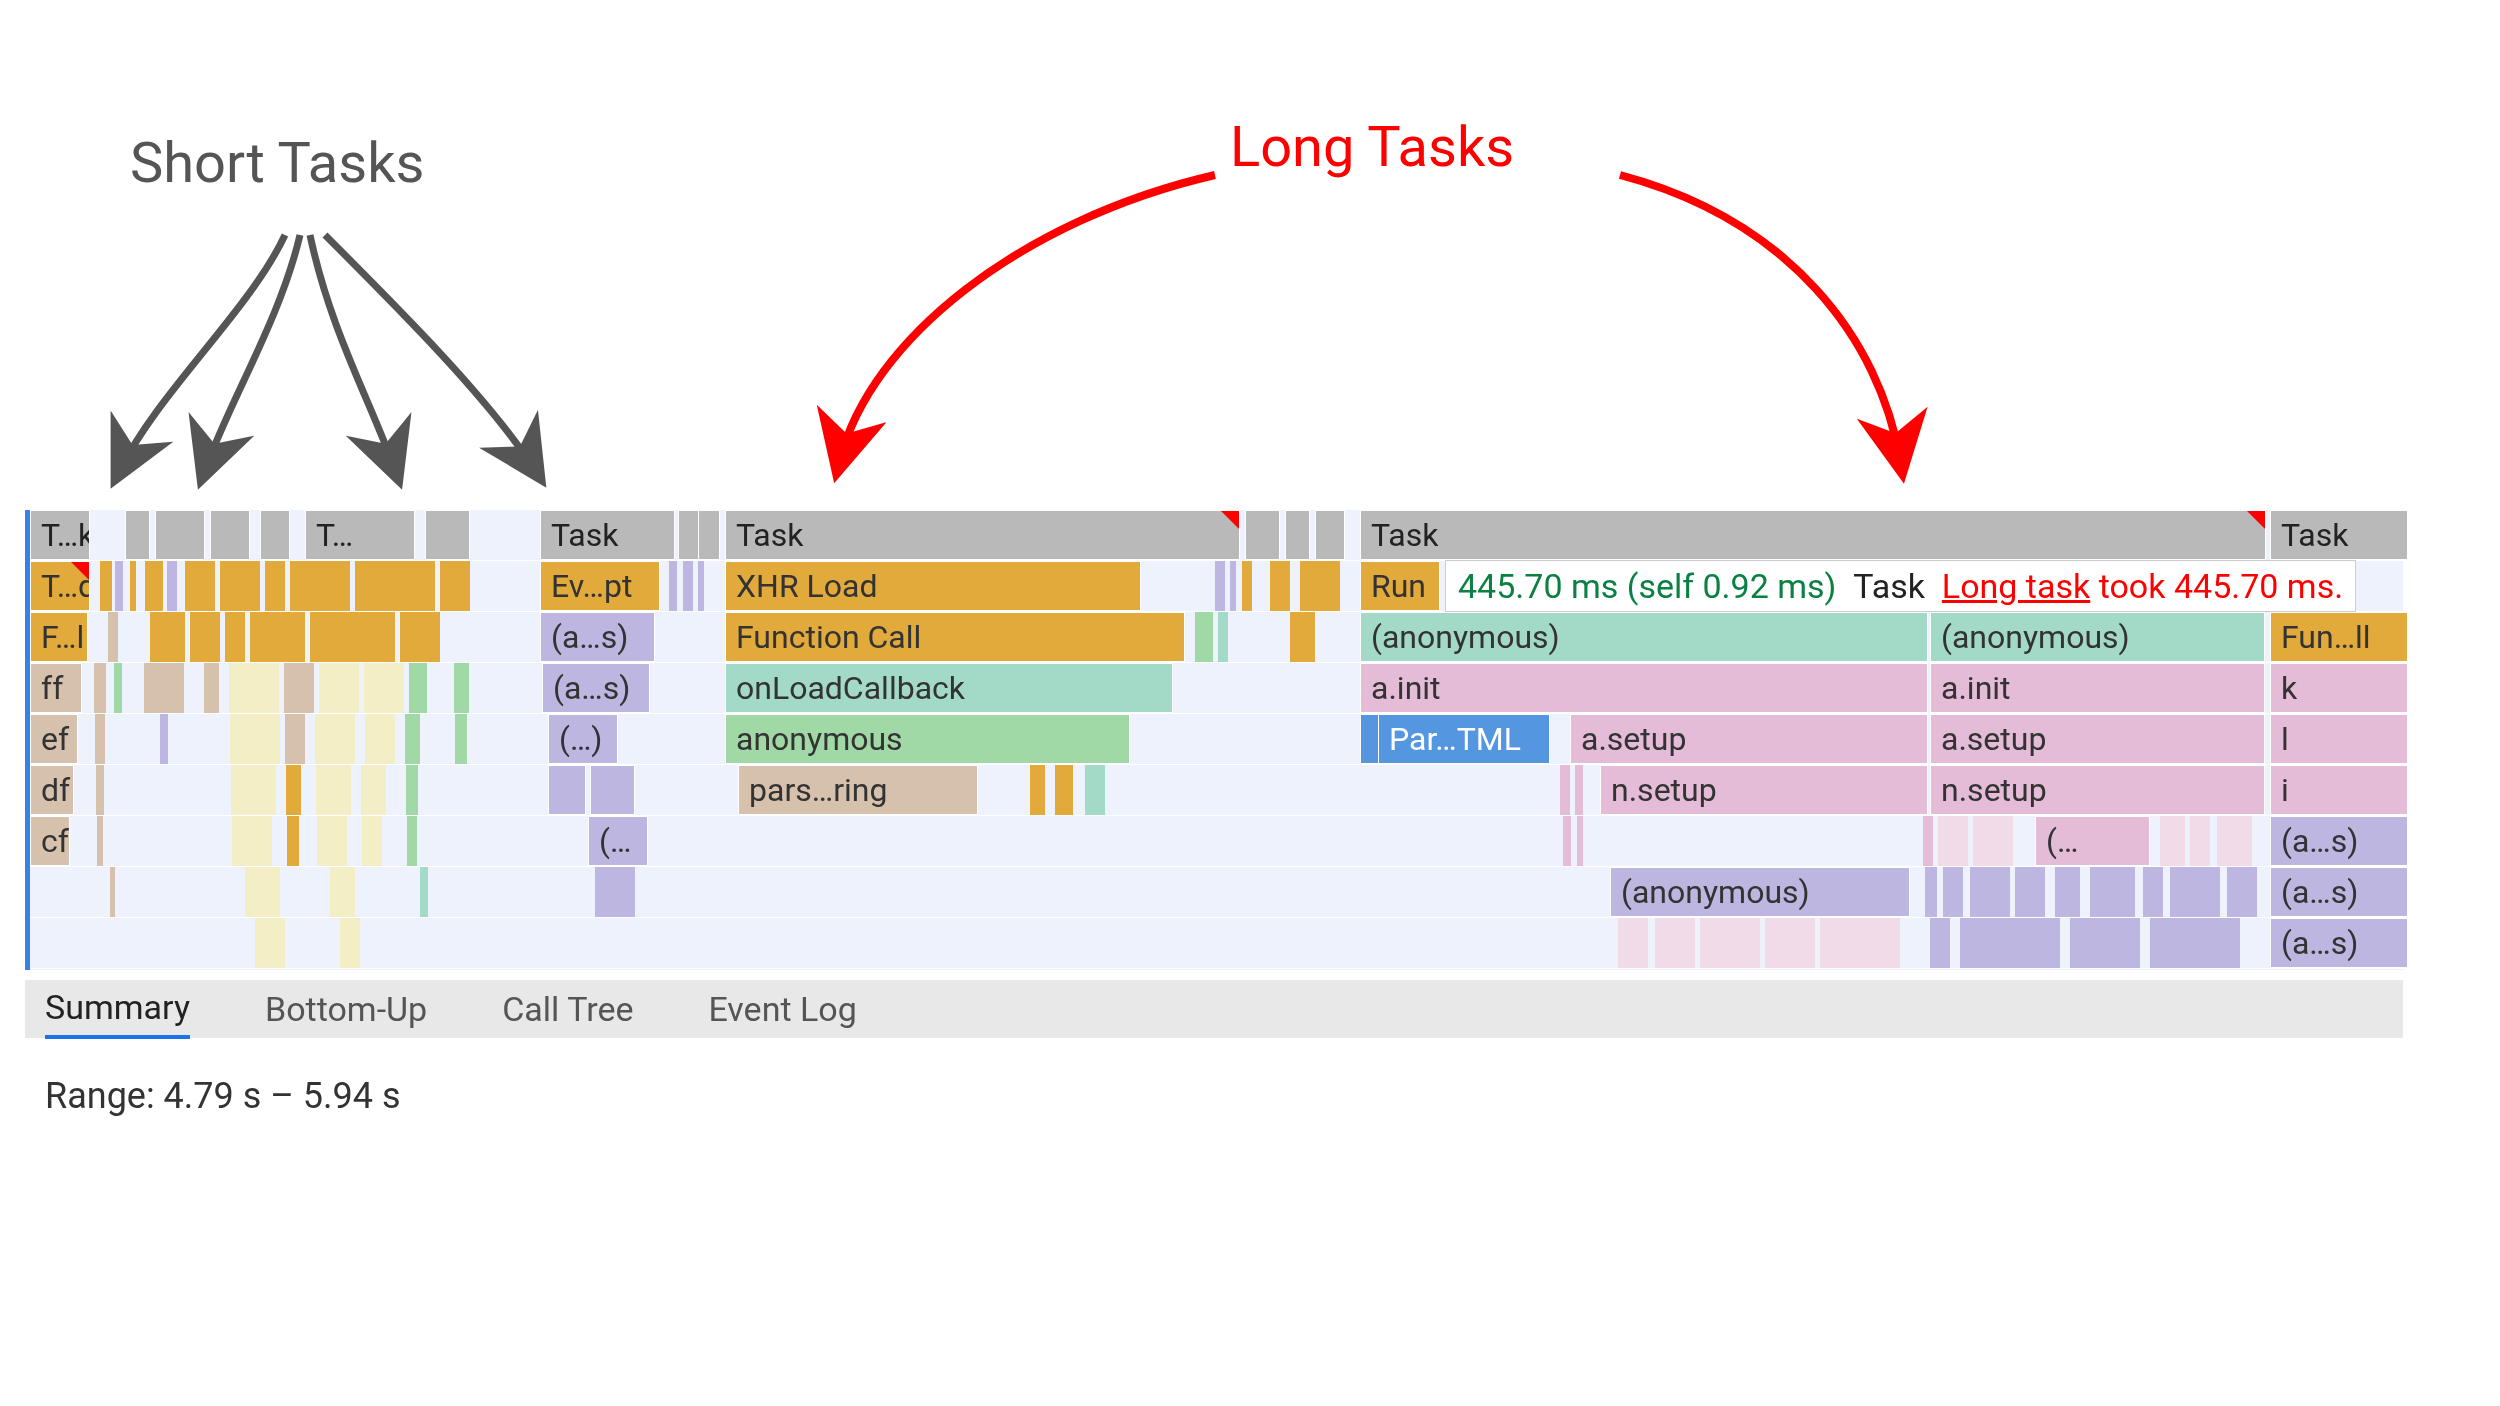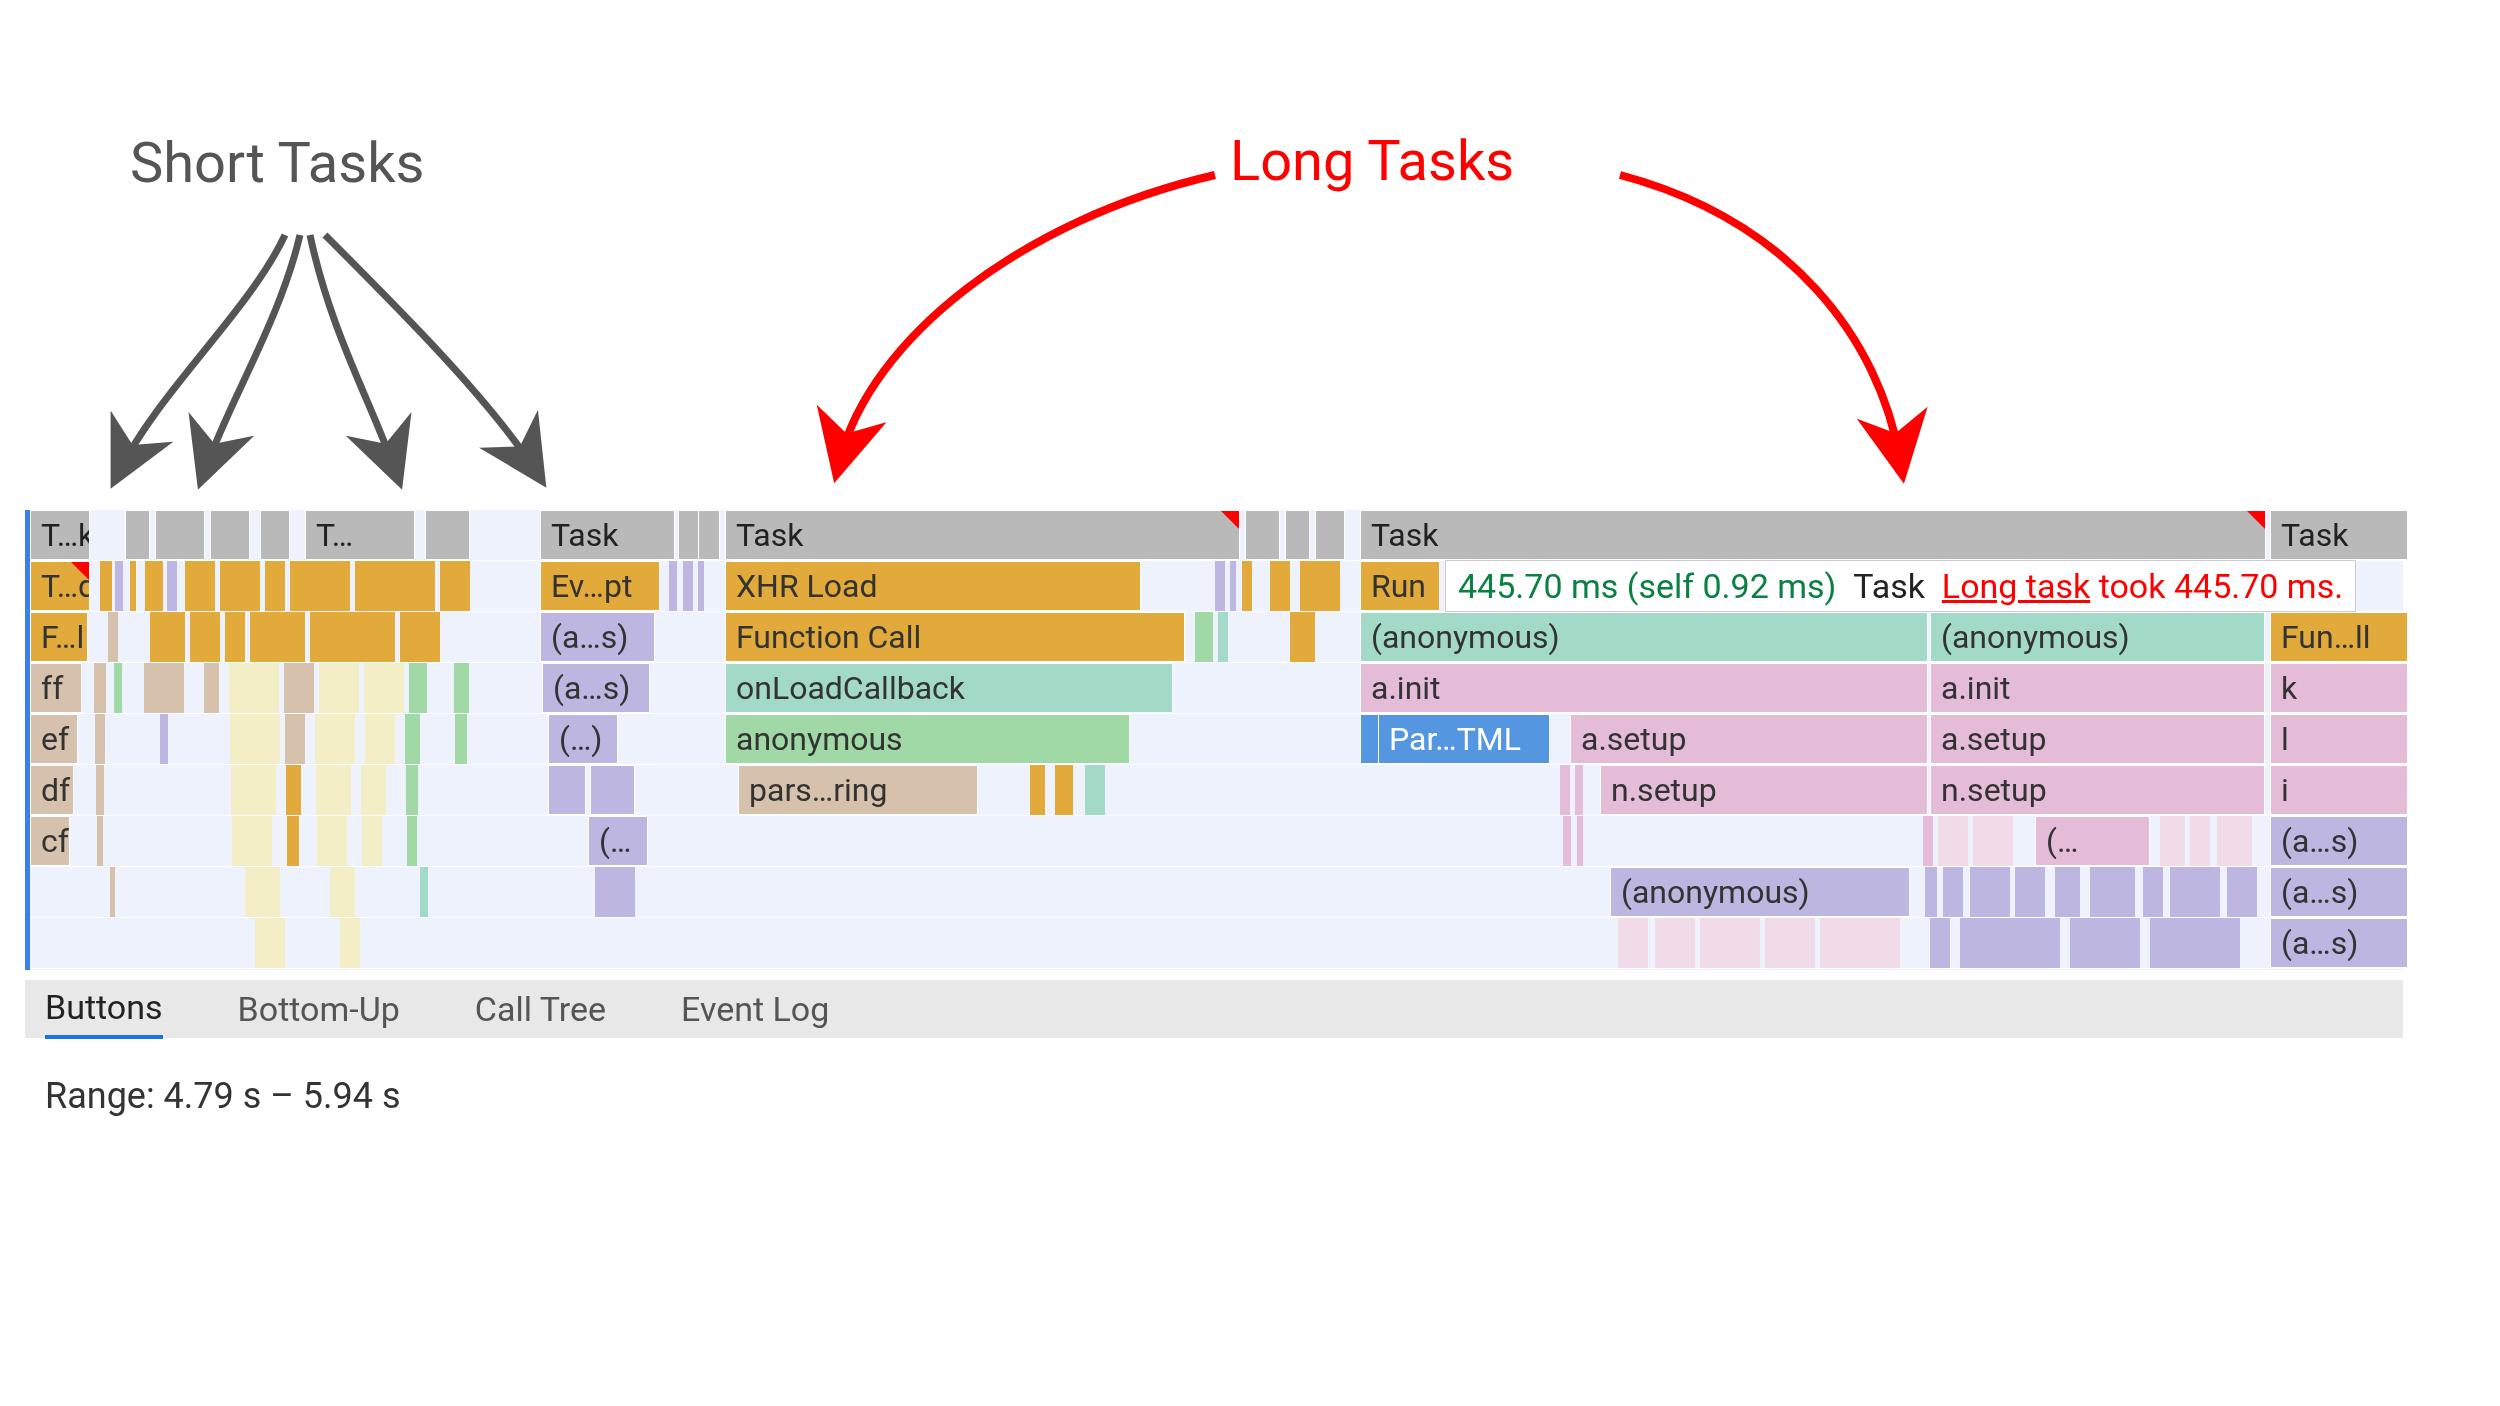--- a/index.html
+++ b/index.html
@@ -25,21 +25,21 @@
     .short-tasks-label {
       position: absolute;
       top: 130px;
       left: 130px;
       font-size: 56px;
       color: #555;
       font-weight: 400;
     }
     .long-tasks-label {
       position: absolute;
-      top: 128px;
+      top: 114px;
       left: 1230px;
       font-size: 56px;
       color: #ff0000;
       font-weight: 400;
     }
     .flame-chart {
       position: absolute;
       top: 510px;
       left: 25px;
       width: 2378px;
@@ -395,19 +395,19 @@
   </div>
 </div>
 
 <div class="tooltip">
   <span class="tt-time">445.70 ms (self 0.92 ms)</span>
   &nbsp;<span class="tt-task">Task</span>&nbsp;
   <span class="tt-long"><span class="tt-longu">Long task</span> <span>took 445.70 ms.</span></span>
 </div>
 
 <div class="tabs-bar">
-  <div class="tab active">Buttons</div>
+  <div class="tab active">Summary</div>
   <div class="tab">Bottom-Up</div>
   <div class="tab">Call Tree</div>
   <div class="tab">Event Log</div>
 </div>
 
 <div class="range-text">Range:  4.79 s – 5.94 s</div>
 
 </body></html>

